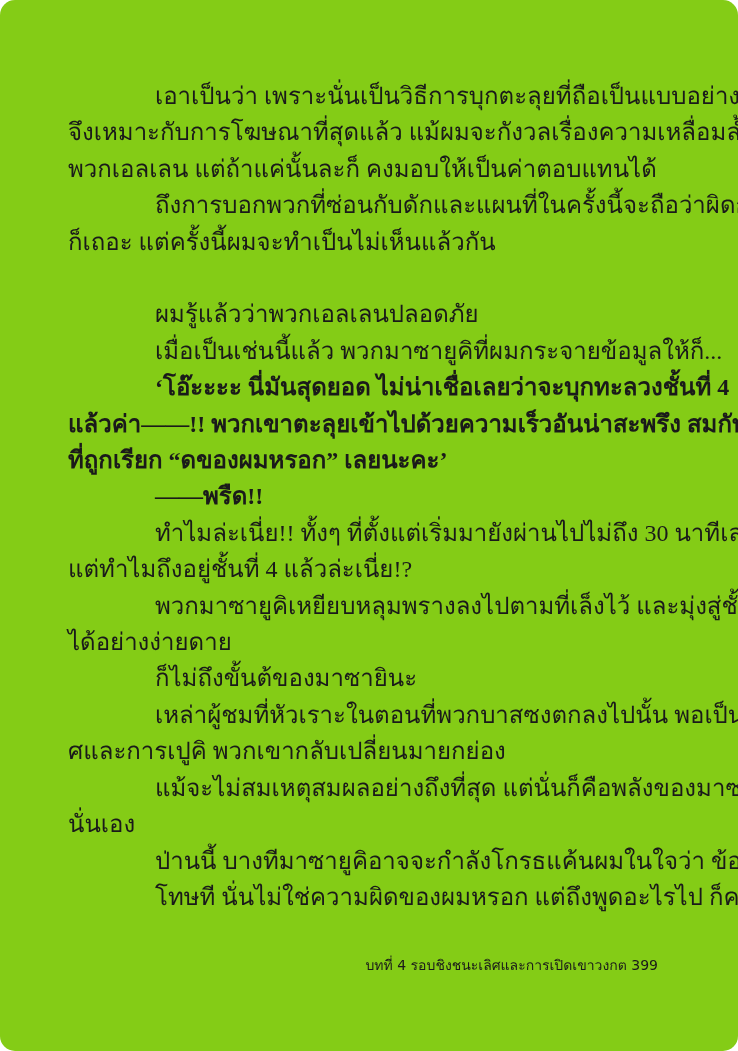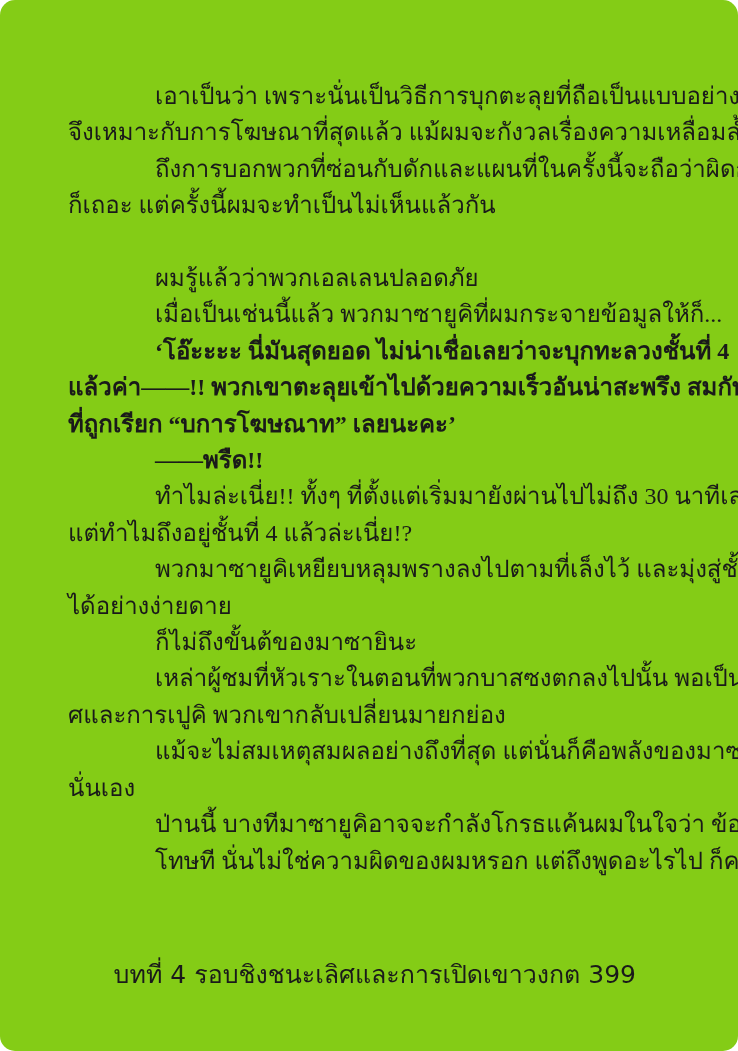--- a/index.html
+++ b/index.html
@@ -38,51 +38,52 @@
   .paragraph.bold .line {
     font-weight: bold;
   }
   .paragraph.spacer {
     height: 36.4px;
   }
   .page-footer {
     position: absolute;
     top: 954px;
     left: 68px;
-    right: 102px;
+    right: 80px;
     text-align: right;
     font-family: "DejaVu Sans", "Liberation Sans", sans-serif;
-    font-size: 25px;
+    font-size: 14px;
     color: #1a1a1a;
   }
 </style>
 </head>
 <body>
 
 <div class="page">
   <div class="text-block">
       <div class="paragraph normal">
         <div class="line indent">เอาเป็นว่า เพราะนั่นเป็นวิธีการบุกตะลุยที่ถือเป็นแบบอย่าง</div>
         <div class="line">จึงเหมาะกับการโฆษณาที่สุดแล้ว แม้ผมจะกังวลเรื่องความเหลื่อมล้ำของ</div>
+        <div class="line">พวกเอลเลน แต่ถ้าแค่นั้นละก็ คงมอบให้เป็นค่าตอบแทนได้</div>
       </div>
       <div class="paragraph normal">
         <div class="line indent">ถึงการบอกพวกที่ซ่อนกับดักและแผนที่ในครั้งนี้จะถือว่าผิดกติกา</div>
         <div class="line">ก็เถอะ แต่ครั้งนี้ผมจะทำเป็นไม่เห็นแล้วกัน</div>
       </div>
       <div class="paragraph spacer"></div>
       <div class="paragraph normal">
         <div class="line indent">ผมรู้แล้วว่าพวกเอลเลนปลอดภัย</div>
       </div>
       <div class="paragraph normal">
         <div class="line indent">เมื่อเป็นเช่นนี้แล้ว พวกมาซายูคิที่ผมกระจายข้อมูลให้ก็...</div>
       </div>
       <div class="paragraph bold-italic">
         <div class="line indent">‘โอ๊ะะะะ นี่มันสุดยอด ไม่น่าเชื่อเลยว่าจะบุกทะลวงชั้นที่ 4</div>
         <div class="line">แล้วค่า——!! พวกเขาตะลุยเข้าไปด้วยความเร็วอันน่าสะพรึง สมกับ</div>
-        <div class="line">ที่ถูกเรียก “บการโฆษณาท” เลยนะคะ’</div>
+        <div class="line">ที่ถูกเรียก “ดของผมหรอก” เลยนะคะ’</div>
       </div>
       <div class="paragraph bold">
         <div class="line indent">——พรืด!!</div>
       </div>
       <div class="paragraph normal">
         <div class="line indent">ทำไมล่ะเนี่ย!! ทั้งๆ ที่ตั้งแต่เริ่มมายังผ่านไปไม่ถึง 30 นาทีเลย</div>
         <div class="line">แต่ทำไมถึงอยู่ชั้นที่ 4 แล้วล่ะเนี่ย!?</div>
       </div>
       <div class="paragraph normal">
         <div class="line indent">พวกมาซายูคิเหยียบหลุมพรางลงไปตามที่เล็งไว้ และมุ่งสู่ชั้นล่าง</div>

